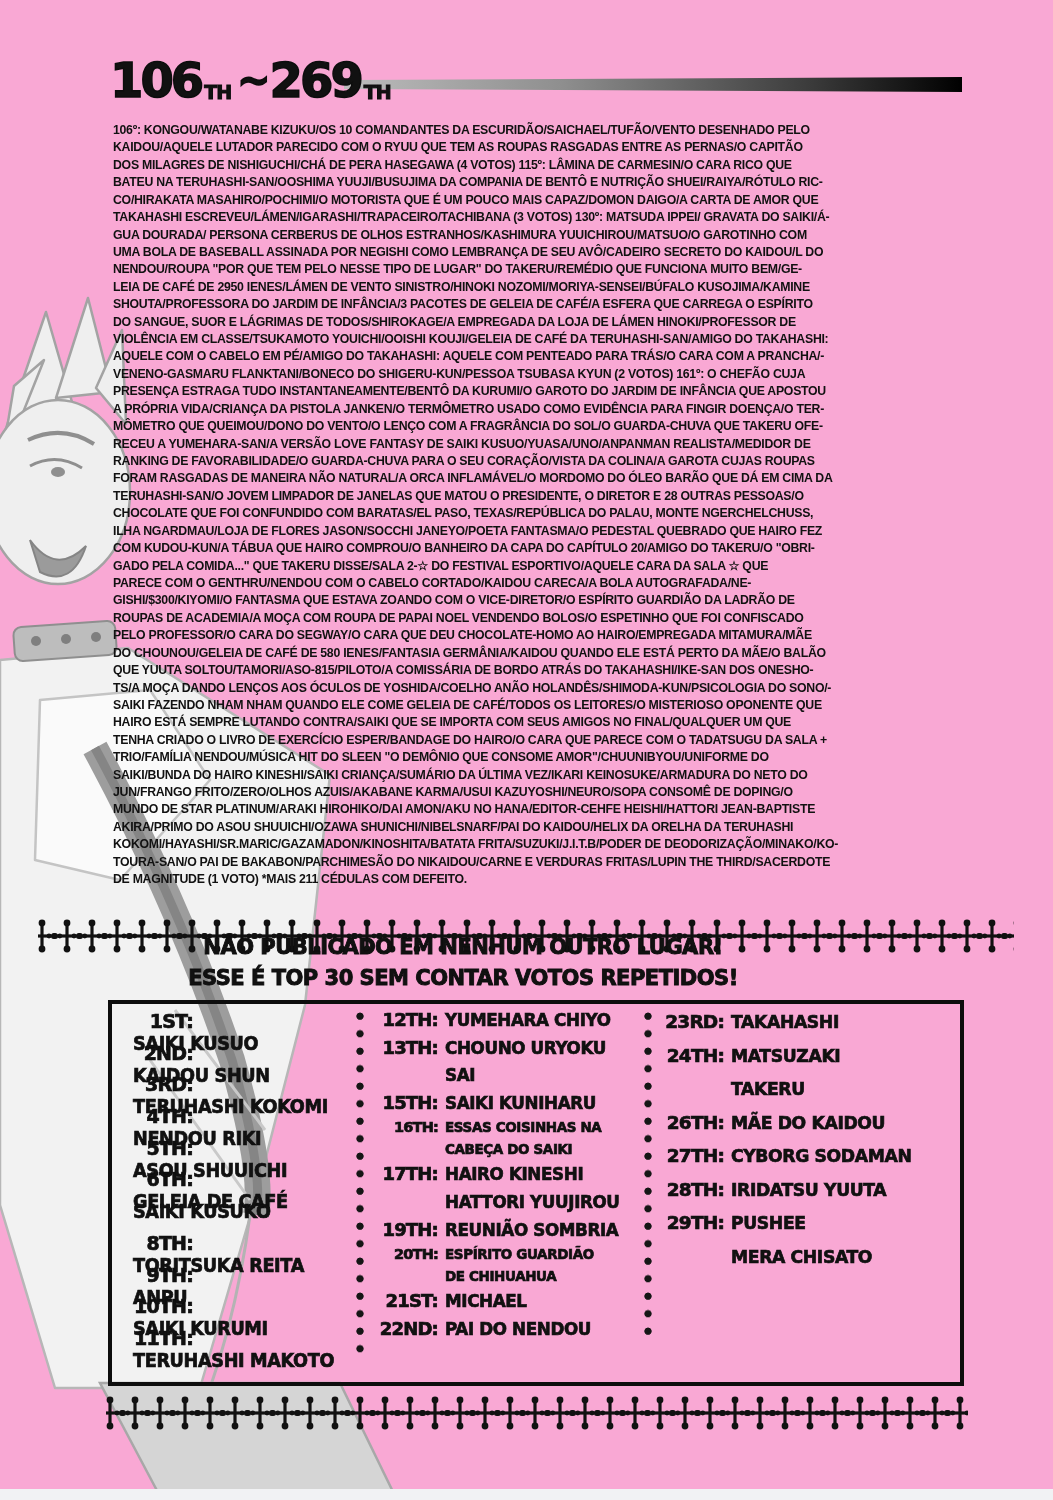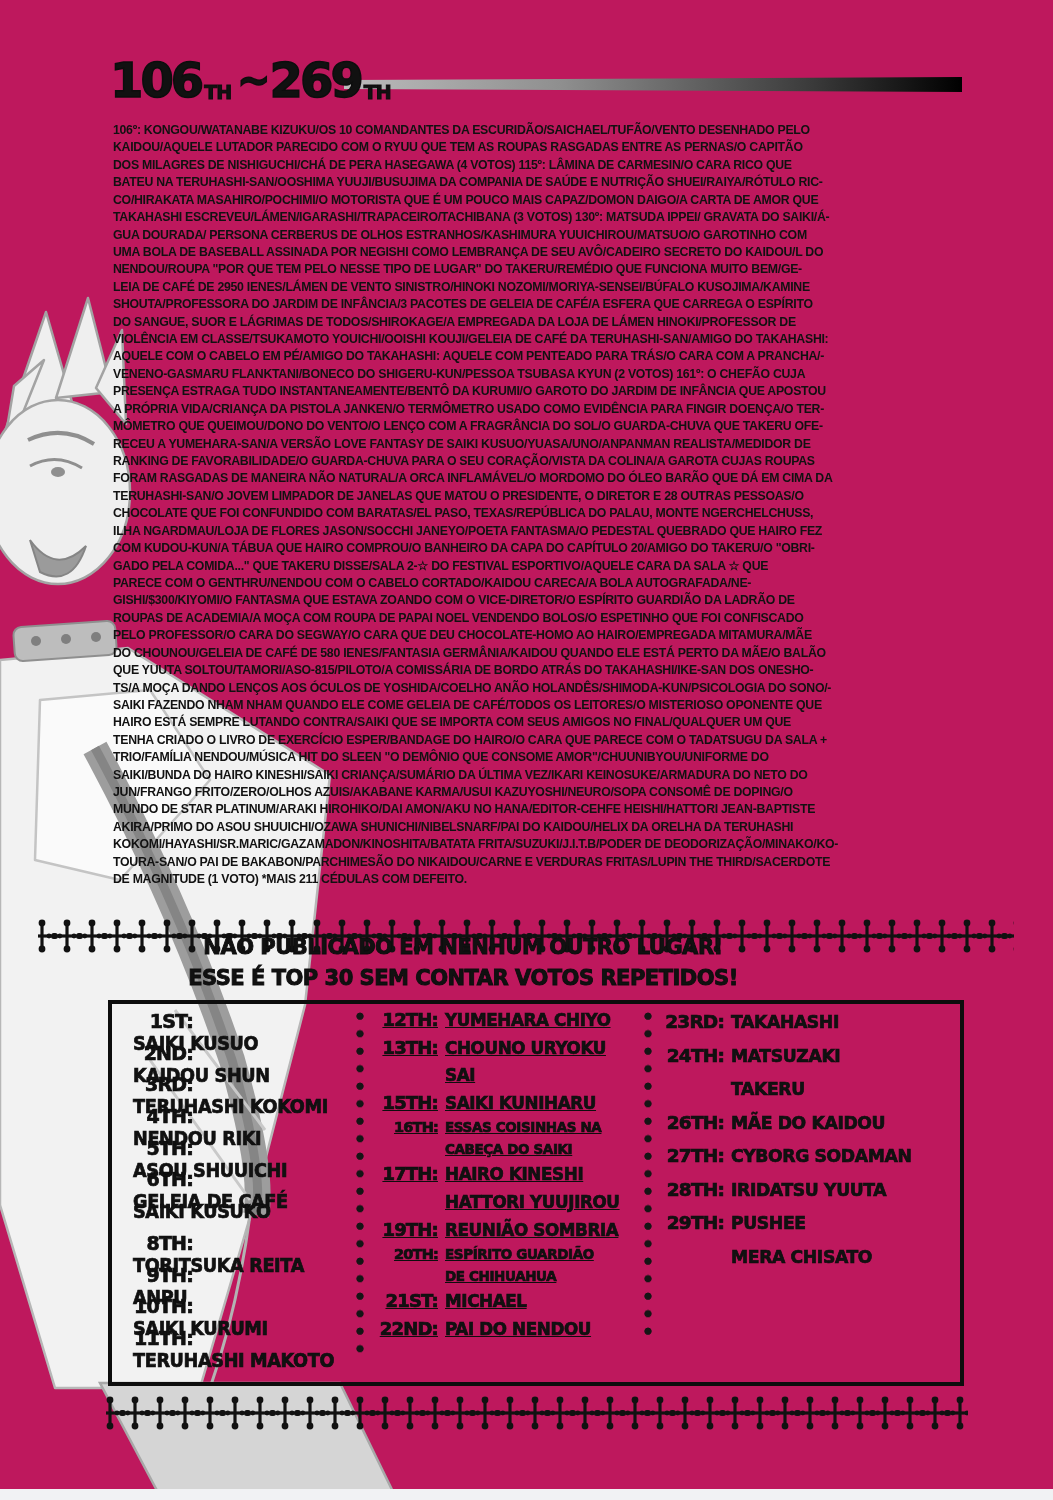--- a/index.html
+++ b/index.html
@@ -1,16 +1,16 @@
 <!DOCTYPE html>
 <html><head>
 <meta charset="utf-8">
 <style>
   html,body{margin:0;padding:0;background:#e9e9e9;}
-  .page{position:relative;width:1053px;height:1500px;background:#be185d;overflow:hidden;
+  .page{position:relative;width:1053px;height:1500px;background:#f9a8d4;overflow:hidden;
         font-family:"Liberation Sans",sans-serif;color:#111;}
   
   .art{position:absolute;left:0;top:0;z-index:0;pointer-events:none;}
   
   .title{position:absolute;left:110px;top:56px;z-index:2;display:flex;align-items:flex-end;
          font-family:"DejaVu Sans",sans-serif;font-weight:bold;letter-spacing:-3px;
          font-size:48px;line-height:1;-webkit-text-stroke:1.5px #0d0d0d;}
   .title .th{font-size:19px;letter-spacing:-1px;padding:0 4px 2px 3px;-webkit-text-stroke:1px #0d0d0d;}
   .title .tilde{font-size:40px;padding:0 2px 4px 2px;}
   .gradbar{position:absolute;left:344px;top:77px;width:618px;height:15px;z-index:1;
@@ -36,21 +36,21 @@
   .sep2{left:644px;top:1012px;height:332px;}
   .col{position:absolute;z-index:2;font-family:"DejaVu Sans",sans-serif;font-weight:bold;
        -webkit-text-stroke:0.7px #0d0d0d;}
   .rrow{display:flex;align-items:baseline;}
   .rank{text-align:right;letter-spacing:-0.8px;flex:none;}
   .name{margin-left:7px;white-space:nowrap;letter-spacing:-0.4px;
         transform:scaleX(.93);transform-origin:left;}
   .col1{left:126px;top:1010px;width:220px;font-size:19px;}
   .col1 .rrow{height:31.7px;flex-direction:column;}  .col1 .rank{width:60px;}
   .col2{left:372px;top:1009px;width:262px;font-size:18px;}
-  .col2 .rrow{height:27.6px;text-decoration:underline;}  .col2 .rank{width:66px;}
+  .col2 .rrow{height:27.6px;}  .col2 .rank{width:66px;}
   .col2 .rrow.small{height:22px;font-size:14.5px;}
   .col3{left:660px;top:1011px;width:295px;font-size:18.5px;}
   .col3 .rrow{height:33.5px;}  .col3 .rank{width:64px;}
   .footstrip{position:absolute;left:0;top:1489px;width:1053px;height:11px;background:#f1f2f4;z-index:0;}
 </style>
 </head>
 <body>
 
 <div class="page">
 
@@ -85,21 +85,21 @@
       <span class="tilde">~</span>
       <span>269</span>
       <span class="th">TH</span>
   </div>
   <div class="gradbar"></div>
 
   <div class="bodytext">
       <div class="bodyline">106º: KONGOU/WATANABE KIZUKU/OS 10 COMANDANTES DA ESCURIDÃO/SAICHAEL/TUFÃO/VENTO DESENHADO PELO</div>
       <div class="bodyline">KAIDOU/AQUELE LUTADOR PARECIDO COM O RYUU QUE TEM AS ROUPAS RASGADAS ENTRE AS PERNAS/O CAPITÃO</div>
       <div class="bodyline">DOS MILAGRES DE NISHIGUCHI/CHÁ DE PERA HASEGAWA (4 VOTOS) 115º: LÂMINA DE CARMESIN/O CARA RICO QUE</div>
-      <div class="bodyline">BATEU NA TERUHASHI-SAN/OOSHIMA YUUJI/BUSUJIMA DA COMPANIA DE SAÚDE E NUTRIÇÃO SHUEI/RAIYA/RÓTULO RIC-</div>
+      <div class="bodyline">BATEU NA TERUHASHI-SAN/OOSHIMA YUUJI/BUSUJIMA DA COMPANIA DE BENTÔ E NUTRIÇÃO SHUEI/RAIYA/RÓTULO RIC-</div>
       <div class="bodyline">CO/HIRAKATA MASAHIRO/POCHIMI/O MOTORISTA QUE É UM POUCO MAIS CAPAZ/DOMON DAIGO/A CARTA DE AMOR QUE</div>
       <div class="bodyline">TAKAHASHI ESCREVEU/LÁMEN/IGARASHI/TRAPACEIRO/TACHIBANA (3 VOTOS) 130º: MATSUDA IPPEI/ GRAVATA DO SAIKI/Á-</div>
       <div class="bodyline">GUA DOURADA/ PERSONA CERBERUS DE OLHOS ESTRANHOS/KASHIMURA YUUICHIROU/MATSUO/O GAROTINHO COM</div>
       <div class="bodyline">UMA BOLA DE BASEBALL ASSINADA POR NEGISHI COMO LEMBRANÇA DE SEU AVÔ/CADEIRO SECRETO DO KAIDOU/L DO</div>
       <div class="bodyline">NENDOU/ROUPA "POR QUE TEM PELO NESSE TIPO DE LUGAR" DO TAKERU/REMÉDIO QUE FUNCIONA MUITO BEM/GE-</div>
       <div class="bodyline">LEIA DE CAFÉ DE 2950 IENES/LÁMEN DE VENTO SINISTRO/HINOKI NOZOMI/MORIYA-SENSEI/BÚFALO KUSOJIMA/KAMINE</div>
       <div class="bodyline">SHOUTA/PROFESSORA DO JARDIM DE INFÂNCIA/3 PACOTES DE GELEIA DE CAFÉ/A ESFERA QUE CARREGA O ESPÍRITO</div>
       <div class="bodyline">DO SANGUE, SUOR E LÁGRIMAS DE TODOS/SHIROKAGE/A EMPREGADA DA LOJA DE LÁMEN HINOKI/PROFESSOR DE</div>
       <div class="bodyline">VIOLÊNCIA EM CLASSE/TSUKAMOTO YOUICHI/OOISHI KOUJI/GELEIA DE CAFÉ DA TERUHASHI-SAN/AMIGO DO TAKAHASHI:</div>
       <div class="bodyline">AQUELE COM O CABELO EM PÉ/AMIGO DO TAKAHASHI: AQUELE COM PENTEADO PARA TRÁS/O CARA COM A PRANCHA/-</div>

